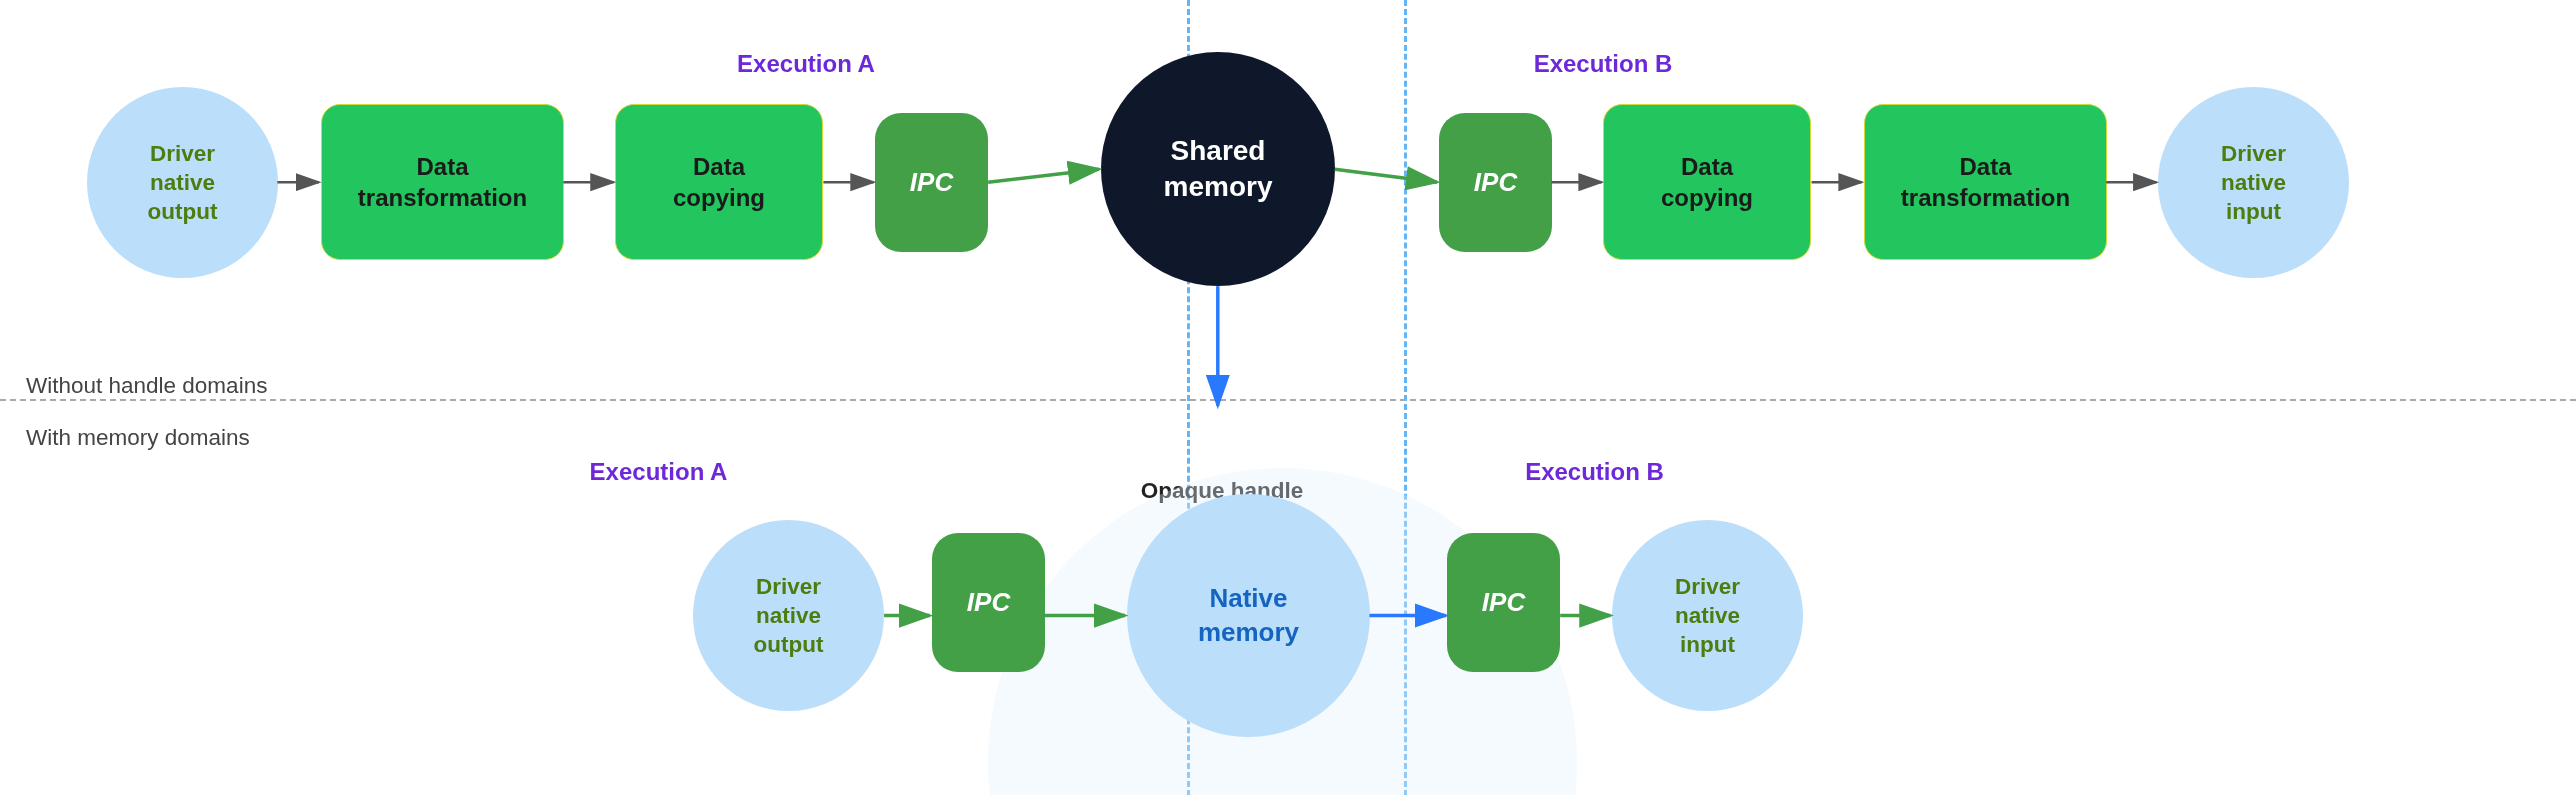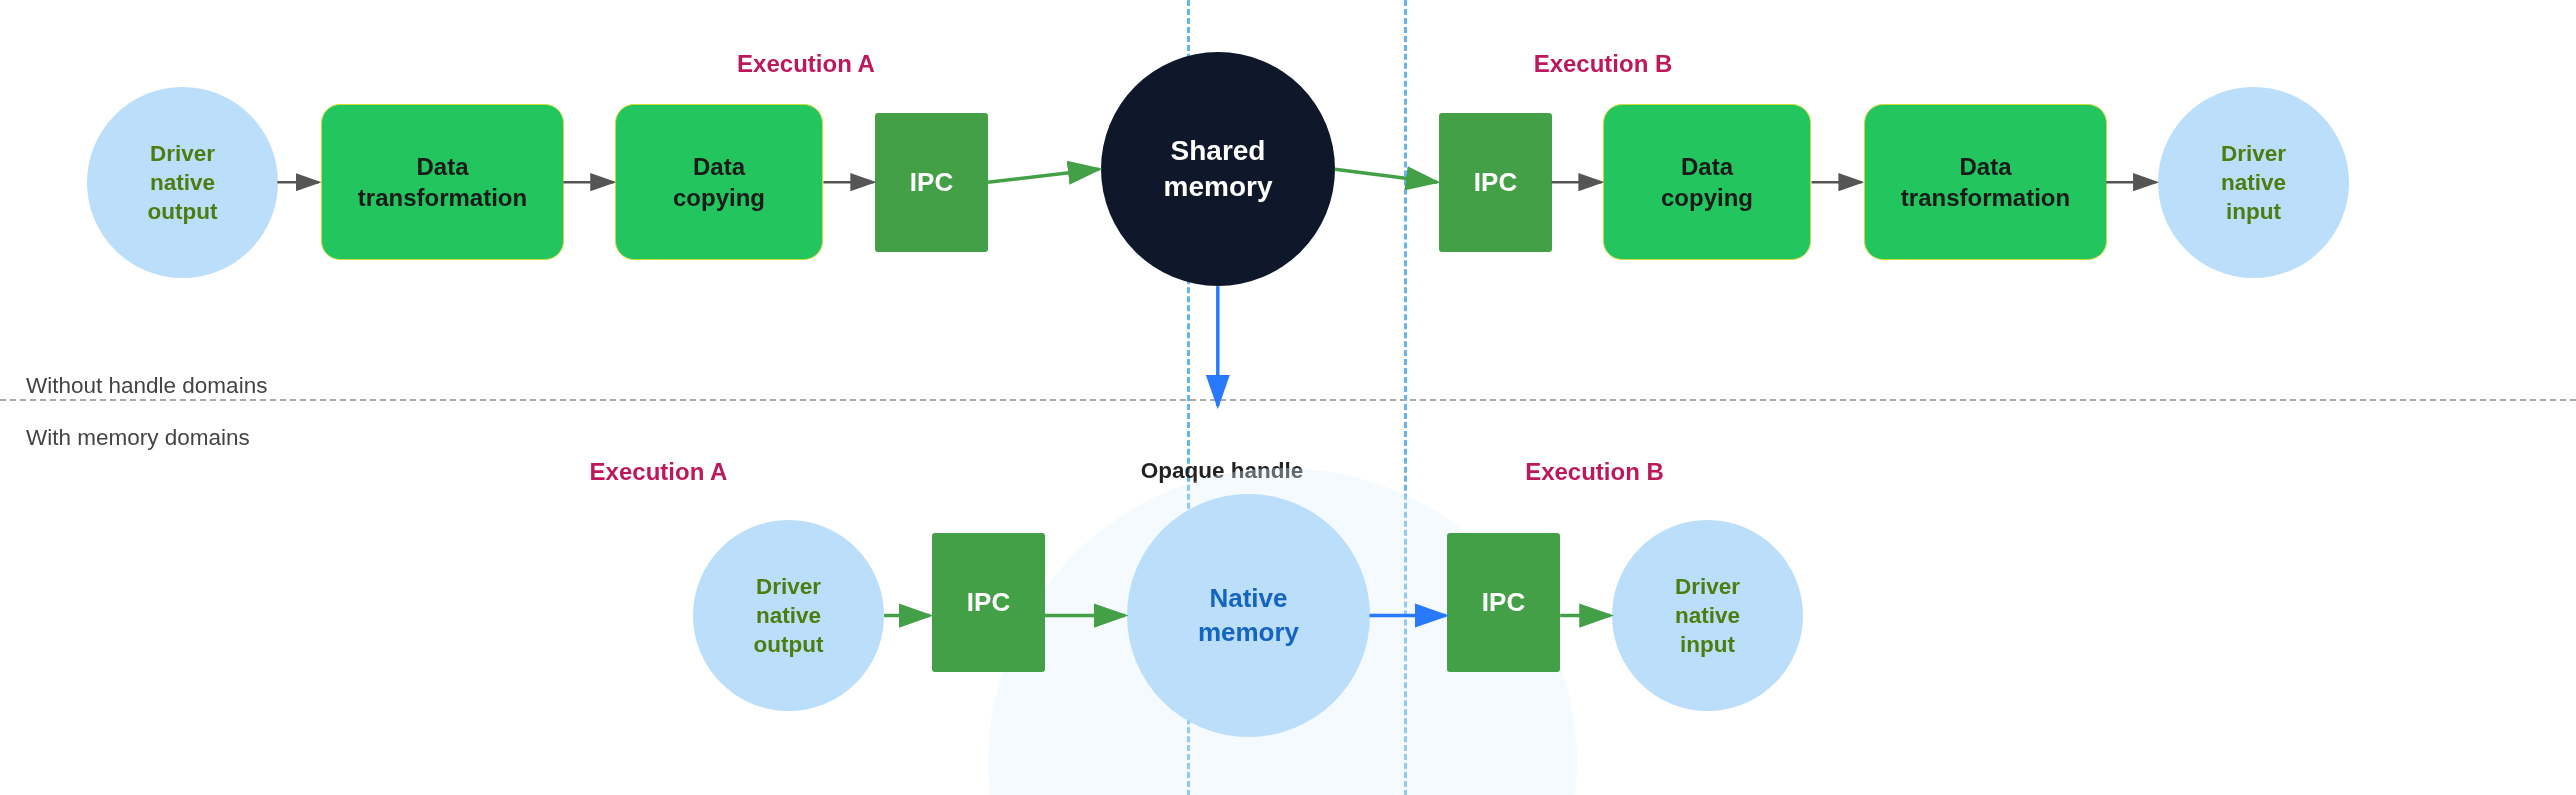--- a/index.html
+++ b/index.html
@@ -24,21 +24,21 @@
       font-size: 22.5px;
       color: #444;
       font-weight: 400;
     }
 
     
     .exec-label {
       position: absolute;
       font-size: 24px;
       font-weight: 700;
-      color: #be185d;
+      color: #6d28d9;
       text-align: center;
     }
 
     
     .vline {
       position: absolute;
       top: 0;
       width: 2.6px;
       height: 100%;
       border-left: 3.5px dashed #64B5F6;
@@ -93,43 +93,45 @@
       border-radius: 19px;
       background: #22c55e;
       border: 1.7px solid #CDDC39;
       color: #1a1a1a;
       font-size: 24px;
       line-height: 1.3;
     }
 
     
     .rect-green {
-      border-radius: 3px;
+      border-radius: 26px;
       background: #43A047;
       color: #fff;
       font-size: 26px;
       font-weight: 700;
+      font-style: italic;
     }
 
     svg.arrows-layer {
       position: absolute;
       top: 0;
       left: 0;
       width: 2576px;
       height: 796px;
       pointer-events: none;
     }
 
     
     .opaque-label {
       position: absolute;
       font-size: 22.5px;
       font-weight: 700;
       color: #222;
       text-align: center;
+      margin-top: 20px;
     }
 
     
     .bg-circle {
       position: absolute;
       border-radius: 50%;
       background: #E3F2FD;
       opacity: 0.7;
     }
   </style>

